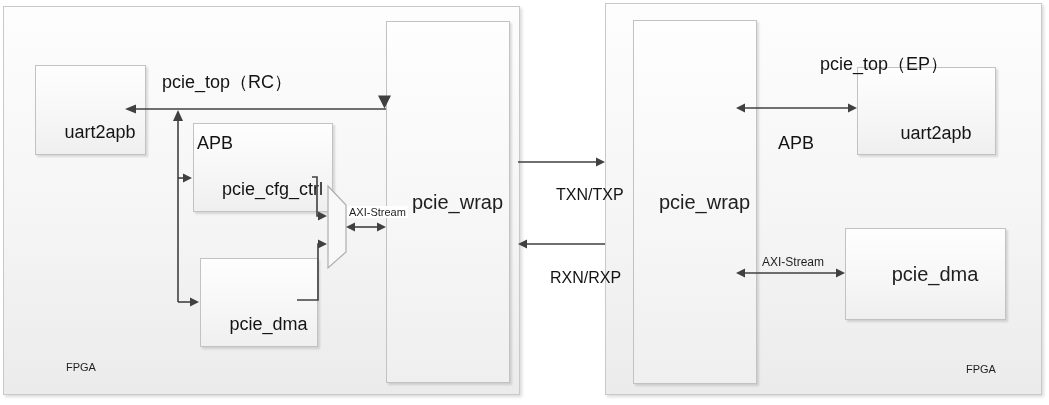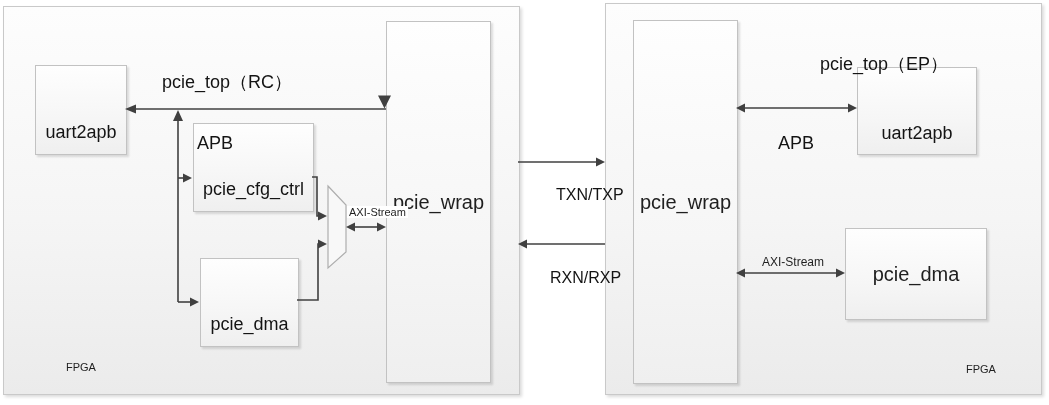--- a/index.html
+++ b/index.html
@@ -11,20 +11,21 @@
     position:absolute;border:1px solid #c9c9c9;
     background:linear-gradient(180deg,#fdfdfd 0%,#f5f5f5 55%,#ebebeb 100%);
     box-shadow:2px 2px 3px rgba(0,0,0,0.14);
   }
   .box{
     position:absolute;border:1px solid #c2c2c2;
     background:linear-gradient(180deg,#fefefe 0%,#f6f6f6 60%,#efefef 100%);
     box-shadow:2px 2px 2px rgba(0,0,0,0.13);
     display:flex;flex-direction:column;align-items:center;justify-content:center;
     text-align:center;
+    padding-left:19px;
   }
   .serif{font-family:Liberation Sans, sans-serif;color:#141414;margin-top:44px;}
   .sans{font-family:"Liberation Sans","DejaVu Sans",sans-serif;color:#1f1f1f;}
   .fs18{font-size:18px;line-height:27px;}
   .fs16{font-size:16px;}
   .fs20{font-size:20px;text-align:right;}
   .fs17{font-size:11px;}
   .fs11{font-size:11px;}
   .fs12{font-size:12px;}
   .flabel{position:absolute;white-space:nowrap;z-index:6;}

